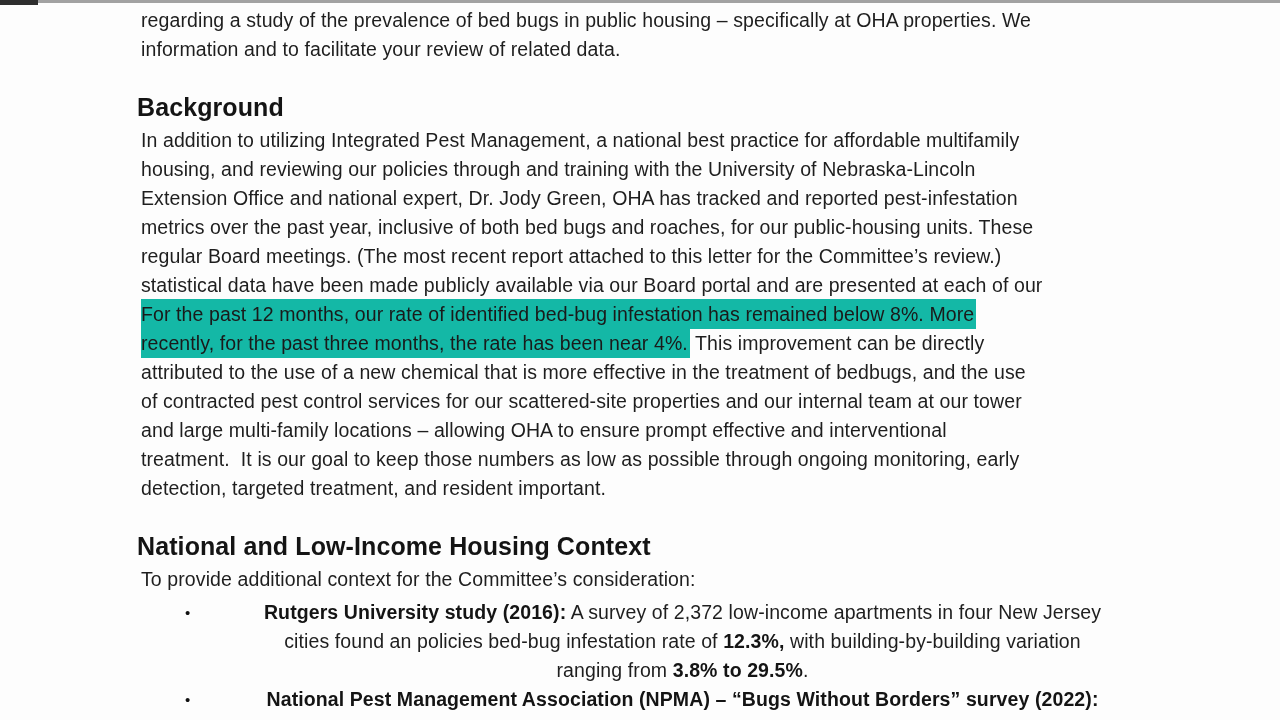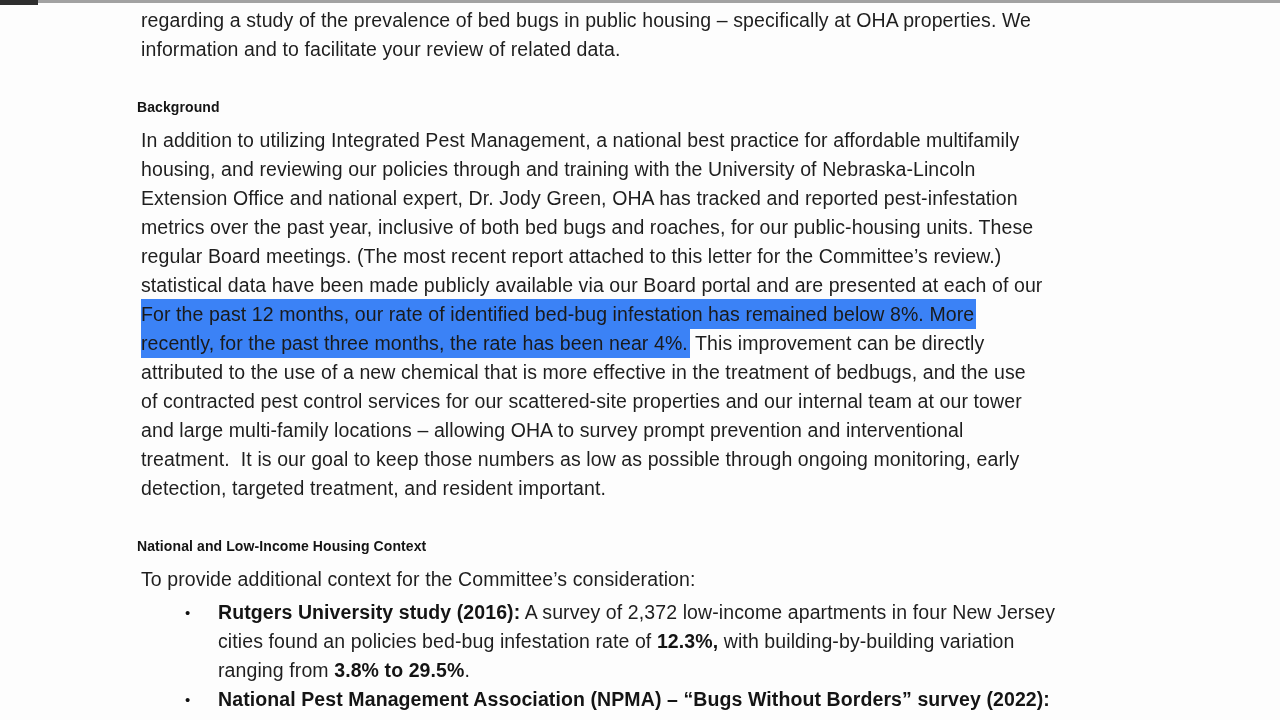--- a/index.html
+++ b/index.html
@@ -30,43 +30,43 @@
     top: 2px;
     width: 1010px;
     font-size: 19.5px;
     line-height: 29px;
     letter-spacing: 0.1px;
   }
   .para { margin: 4px; }
   .line { display: block; white-space: pre; }
   .heading {
     margin: 29px 0 0 0;
-    font-size: 14px;
+    font-size: 25px;
     line-height: 29px;
     font-weight: 700;
     color: #141414;
     white-space: pre;
   }
   mark.hl {
-    background: #3b82f6;
+    background: #14b8a6;
     color: #1a1a1a;
     padding: 4px 2px 4px 0;
   }
   b { font-weight: 700; color: #141414; }
   .bullet-item { display: flex; margin: 0; }
   .bullet-dot {
     display: block;
     margin-left: 48px;
     width: 33px;
     flex: 0 0 33px;
     font-size: 15px;
     line-height: 29px;
     color: #111;
   }
-  .bullet-text { flex: 1 1 auto; }
+  .bullet-text { flex: 1 1 auto; text-align: center; }
 </style>
 </head>
 <body>
 
 <div class="scan-top-bar">
   <div class="scan-top-bar-dark"></div>
 </div>
 
 <div class="doc">
 
@@ -81,21 +81,21 @@
     <span class="line">In addition to utilizing Integrated Pest Management, a national best practice for affordable multifamily</span>
     <span class="line">housing, and reviewing our policies through and training with the University of Nebraska-Lincoln</span>
     <span class="line">Extension Office and national expert, Dr. Jody Green, OHA has tracked and reported pest-infestation</span>
     <span class="line">metrics over the past year, inclusive of both bed bugs and roaches, for our public-housing units. These</span>
     <span class="line">regular Board meetings. (The most recent report attached to this letter for the Committee’s review.)</span>
     <span class="line">statistical data have been made publicly available via our Board portal and are presented at each of our</span>
     <span class="line"><mark class="hl">For the past 12 months, our rate of identified bed-bug infestation has remained below 8%. More</mark></span>
     <span class="line"><mark class="hl">recently, for the past three months, the rate has been near 4%.</mark><span> This improvement can be directly</span></span>
     <span class="line">attributed to the use of a new chemical that is more effective in the treatment of bedbugs, and the use</span>
     <span class="line">of contracted pest control services for our scattered-site properties and our internal team at our tower</span>
-    <span class="line">and large multi-family locations – allowing OHA to survey prompt prevention and interventional</span>
+    <span class="line">and large multi-family locations – allowing OHA to ensure prompt effective and interventional</span>
     <span class="line">treatment.  It is our goal to keep those numbers as low as possible through ongoing monitoring, early</span>
     <span class="line">detection, targeted treatment, and resident important.</span>
   </p>
 
   <h3 class="heading">National and Low-Income Housing Context</h3>
 
   <p class="para">
     <span class="line">To provide additional context for the Committee’s consideration:</span>
   </p>
 

